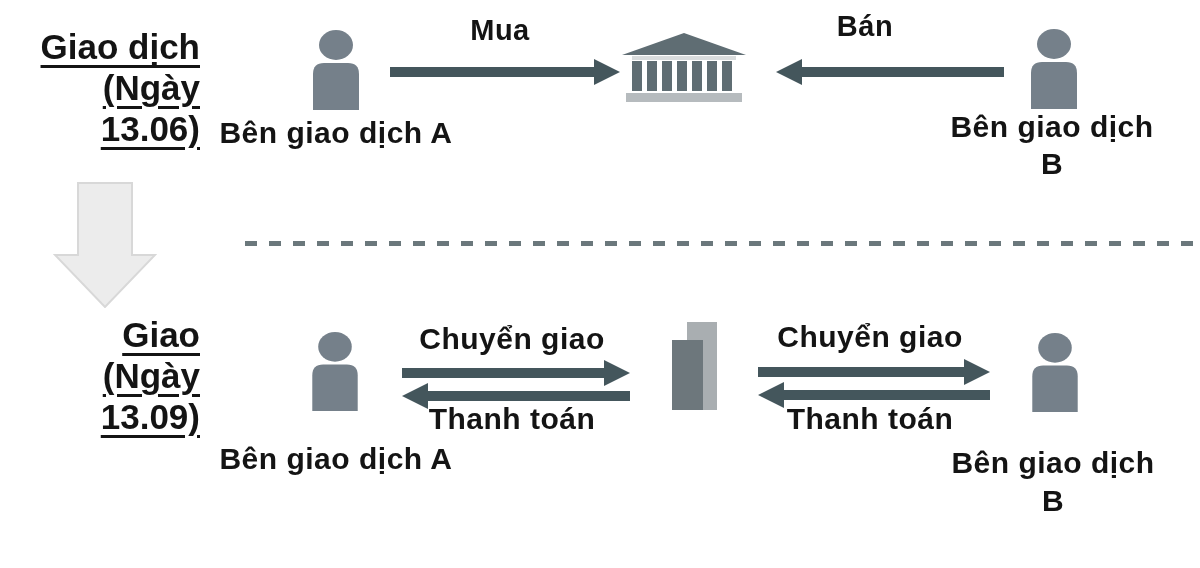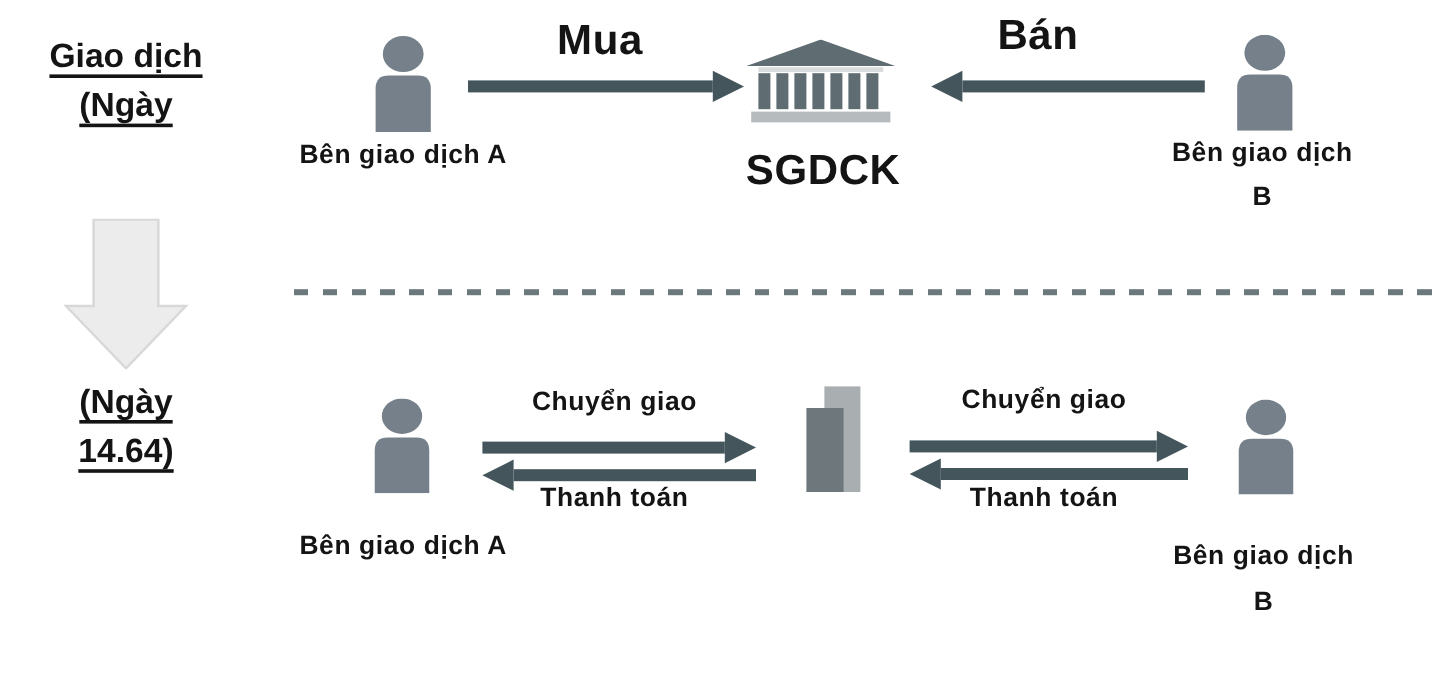--- a/index.html
+++ b/index.html
@@ -9,23 +9,23 @@
     --bg:#ffffff;
   }
   html,body{margin:0;padding:0;background:#fff;}
   .canvas{
     position:relative; width:1200px; height:568px; background:var(--bg,#fff);
     font-family:"Liberation Sans", sans-serif; color:var(--text,#141414);
     overflow:hidden;
   }
   .abs{position:absolute;}
   .lbl{font-weight:700; text-align:center; line-height:1.15; letter-spacing:.5px;}
-  .f30{font-size:22px;}
-  .f31{font-size:35px;}
-  .stage{font-size:28px; font-weight:700; text-align:center; line-height:41px;}
+  .f30{font-size:30px;}
+  .f31{font-size:29px;}
+  .stage{font-size:35px; font-weight:700; text-align:right; line-height:41px;}
   .stage .stage-line{
     text-decoration:underline; text-decoration-thickness:3px; text-underline-offset:6px;
   }
   
   .person-svg{display:block;}
   .person-svg .pfill{fill:var(--person,#75808a);}
   
   .bank-svg .bfill{fill:var(--bank,#5f6d73);}
   .bank-svg .bbase{fill:var(--bankbase,#b6bbbe);}
   .bank-svg .blight{fill:var(--banklight,#d9dcdd);}
@@ -47,20 +47,21 @@
   .two-line div{display:block;}
 </style>
 </head>
 <body>
 
 <div class="canvas">
 
   <div class="abs stage" style="left:10px; top:26px; width:190px;">
     <div class="stage-line">Giao dịch</div>
     <div class="stage-line">(Ngày</div>
+    <div class="stage-line">13.06)</div>
   </div>
 
   <svg class="abs person-svg" style="left:309px; top:30px;" width="54" height="80" viewBox="0 0 54 80">
     <ellipse class="pfill" cx="27" cy="15" rx="17" ry="15"></ellipse>
     <path class="pfill" d="M4,80 L4,44 Q4,33 15,33 L39,33 Q50,33 50,44 L50,80 Z"></path>
   </svg>
   <div class="abs lbl f30" style="left:196px; top:116px; width:280px;">Bên giao dịch A</div>
 
   <div class="abs lbl f31" style="left:420px; top:14px; width:160px;">Mua</div>
   <div class="abs h-arrow" style="left:390px; top:59px; width:230px; height:26px;">
@@ -73,21 +74,20 @@
     <rect class="blight" x="12" y="23" width="104" height="4"></rect>
     <rect class="bfill" x="12" y="28" width="10" height="30"></rect>
     <rect class="bfill" x="27" y="28" width="10" height="30"></rect>
     <rect class="bfill" x="42" y="28" width="10" height="30"></rect>
     <rect class="bfill" x="57" y="28" width="10" height="30"></rect>
     <rect class="bfill" x="72" y="28" width="10" height="30"></rect>
     <rect class="bfill" x="87" y="28" width="10" height="30"></rect>
     <rect class="bfill" x="102" y="28" width="10" height="30"></rect>
     <rect class="bbase" x="6" y="60" width="116" height="9"></rect>
   </svg>
-  <div class="abs lbl f31" style="left:616px; top:122px; width:140px;">SGDCK</div>
 
   <div class="abs lbl f31" style="left:785px; top:10px; width:160px;">Bán</div>
   <div class="abs h-arrow" style="left:776px; top:59px; width:228px; height:26px;">
     <div class="head-l"></div>
       <div class="shaft"></div>
   </div>
 
   <svg class="abs person-svg" style="left:1027px; top:29px;" width="54" height="80" viewBox="0 0 54 80">
     <ellipse class="pfill" cx="27" cy="15" rx="17" ry="15"></ellipse>
     <path class="pfill" d="M4,80 L4,44 Q4,33 15,33 L39,33 Q50,33 50,44 L50,80 Z"></path>
@@ -96,22 +96,23 @@
     <div>Bên giao dịch</div>
     <div>B</div>
   </div>
 
   <svg class="abs down-svg" style="left:53px; top:182px;" width="104" height="126" viewBox="0 0 104 126">
     <polygon class="dfill" points="25,1 79,1 79,73 102,73 52,125 2,73 25,73"></polygon>
   </svg>
   <div class="abs dashes" style="left:245px; top:241px; width:950px;"></div>
 
   <div class="abs stage" style="left:10px; top:314px; width:190px;">
+    <div class="stage-line">Giao</div>
     <div class="stage-line">(Ngày</div>
-    <div class="stage-line">14.64)</div>
+    <div class="stage-line">13.09)</div>
   </div>
 
   <svg class="abs person-svg" style="left:308px; top:332px;" width="54" height="79" viewBox="0 0 54 80">
     <ellipse class="pfill" cx="27" cy="15" rx="17" ry="15"></ellipse>
     <path class="pfill" d="M4,80 L4,44 Q4,33 15,33 L39,33 Q50,33 50,44 L50,80 Z"></path>
   </svg>
   <div class="abs lbl f30" style="left:196px; top:442px; width:280px;">Bên giao dịch A</div>
 
   <div class="abs lbl f30" style="left:392px; top:322px; width:240px;">Chuyển giao</div>
   <div class="abs h-arrow" style="left:402px; top:360px; width:228px; height:26px;">

